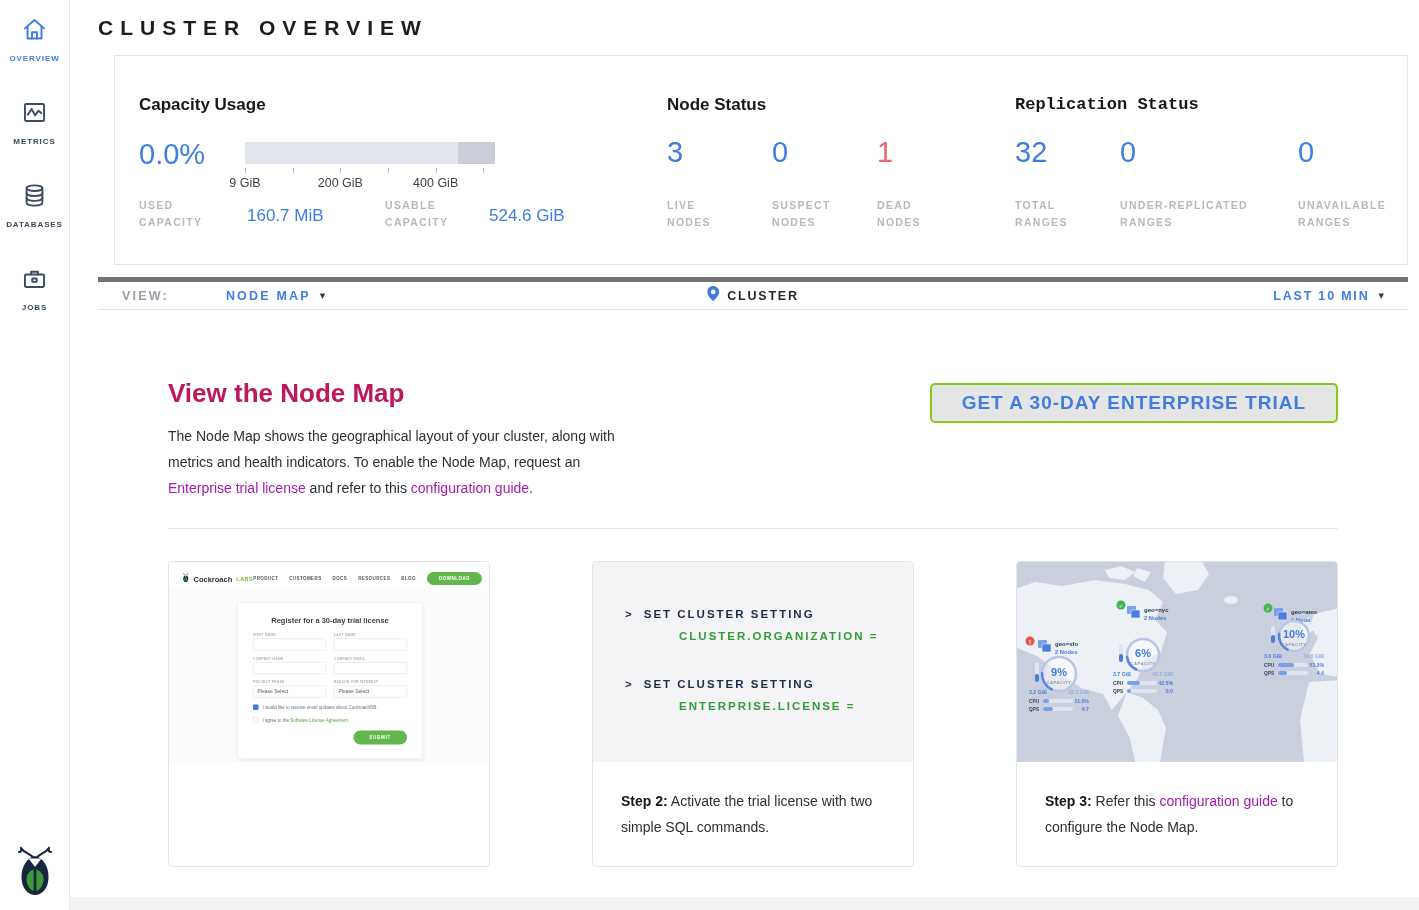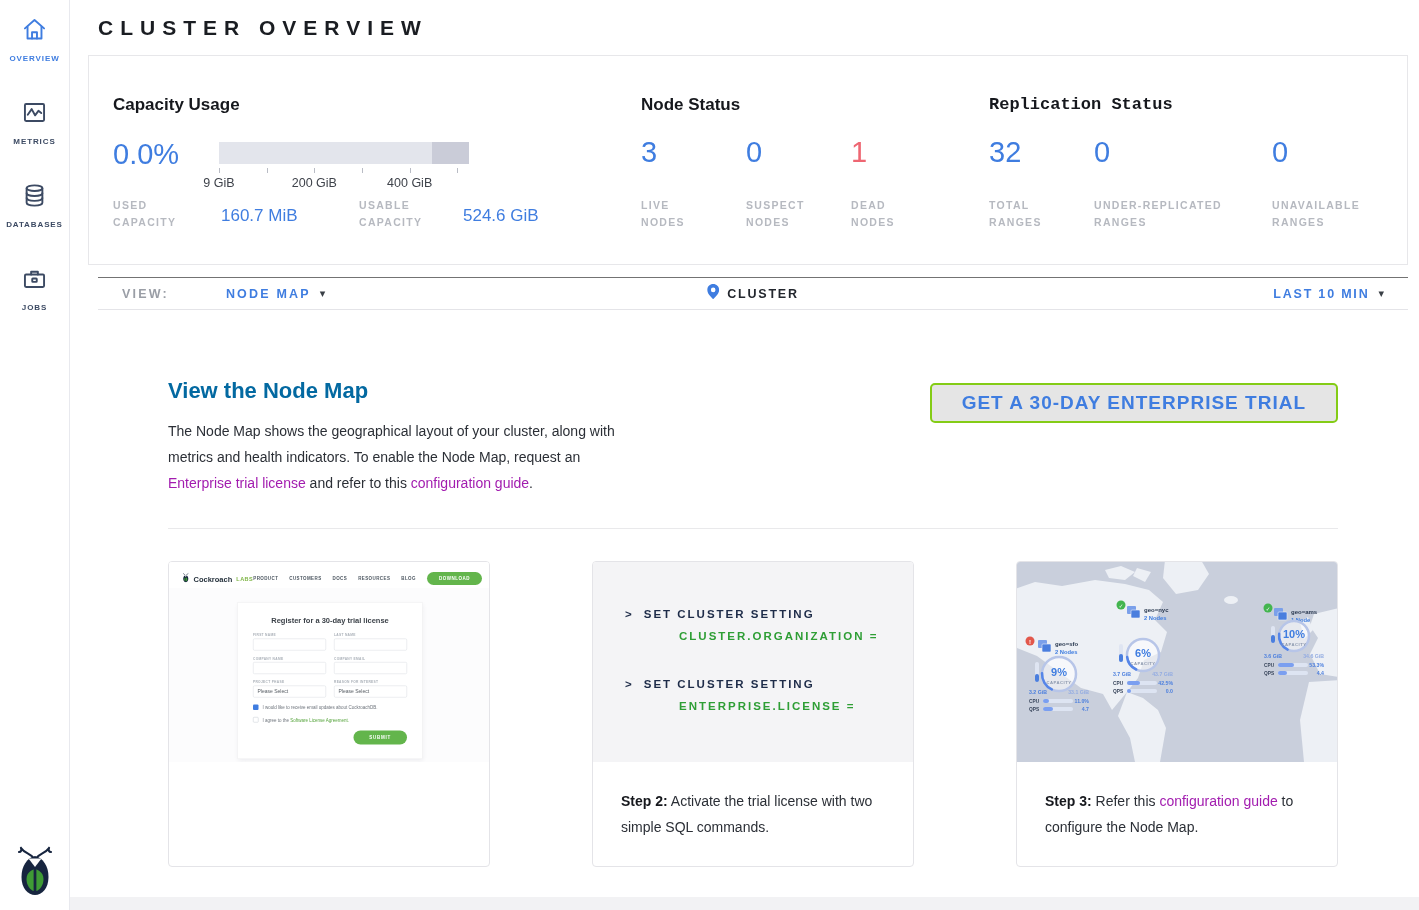--- a/index.html
+++ b/index.html
@@ -17,52 +17,52 @@
   .side-item.active svg { stroke:#3f7de0; }
   .side-item.active .side-label { color:#3f7de0; }
   .side-logo { margin-top:auto; margin-bottom:10px; }
 
   
   .main { position:absolute; left:70px; top:0; width:1349px; height:910px; background:#fff; }
   .page-header { height:55px; display:flex; align-items:center; padding-left:28px; }
   .page-title { font-size:21px; font-weight:700; letter-spacing:7px; color:#1a1d22; margin:0; }
 
   
-  .stats-panel { position:relative; margin:0 11px 0 18px; height:210px; background:#fff; border:1px solid #e7e7ea; }
+  .stats-panel { position:relative; margin:0 11px 0 44px; height:210px; background:#fff; border:1px solid #e7e7ea; }
   .sec-title { position:absolute; font-size:17px; font-weight:600; color:#16181d; top:25px; }
   .big-num { position:absolute; top:80px; font-size:29px; color:#3f7de0; }
   .big-num.red { color:#ee6672; }
   .stat-label { position:absolute; top:141px; font-size:10.5px; font-weight:600; letter-spacing:1.3px;
                 color:#b6b9c0; line-height:17px; }
   .cap-pct { position:absolute; left:24px; top:82px; font-size:29px; color:#3f7de0; }
   .cap-bar { position:absolute; left:130px; top:86px; width:250px; height:22px; background:#e3e5ec; }
   .cap-bar-dark { position:absolute; right:0; top:0; height:100%; background:#caccd8; }
   .cap-ticks { position:absolute; left:130px; top:112px; width:250px; height:6px; }
   .tick { position:absolute; top:0; width:1px; height:5px; background:#b9bcc5; }
   .cap-axis { position:absolute; left:130px; top:120px; width:250px; height:16px; font-size:12.5px; color:#3f434b; }
   .axis-lab { position:absolute; transform:translateX(-50%); white-space:nowrap; }
   .blue-val { position:absolute; top:150px; font-size:17px; color:#3f7de0; }
 
   
-  .view-bar { position:relative; margin:12px 11px 0 28px; height:33px; border-top:1px solid #737373;
+  .view-bar { position:relative; margin:12px 11px 0 28px; height:33px; border-top:5px solid #737373;
               border-bottom:1px solid #e4e4e8; display:flex; align-items:center; padding:0 24px; }
   .vb-left { display:flex; align-items:center; gap:12px; }
   .vb-label { font-size:12.5px; font-weight:600; letter-spacing:2.2px; color:#9a9ea6; }
   .vb-select { display:flex; align-items:center; gap:9px; background:none; border:none; cursor:pointer; padding:0; font-family:inherit; }
   .vb-value { font-size:12.5px; font-weight:600; letter-spacing:2.2px; color:#3f7de0;padding-left:45px; }
   .caret { font-size:11px; color:#3a3f46; line-height:1; }
   .vb-center { position:absolute; left:50%; transform:translateX(-50%); display:flex; align-items:center; gap:8px; }
   .vb-scope { font-size:12.5px; font-weight:600; letter-spacing:1.8px; color:#23272e; }
   .vb-right { margin-left:auto; }
   .vb-time { font-size:12.5px; font-weight:600; letter-spacing:1.8px; color:#3f7de0; }
 
   
   .content-panel { position:relative; margin:0 11px 0 28px; height:588px; background:#fff; }
   .promo-text { position:absolute; left:70px; top:68px; }
-  .promo-heading { font-size:22px; font-weight:600; color:#0369a1; margin:0 0 11px; }
+  .promo-heading { font-size:26px; font-weight:600; color:#be185d; margin:0 0 11px; }
   .promo-p { width:462px; font-size:14px; line-height:26px; color:#2b2f36; }
   a.link { color:#a21caf; text-decoration:none; cursor:pointer; }
   a.link:empty { display:none; }
   .trial-btn { position:absolute; right:70px; top:73px; height:40px; padding:0 30px; background:#e5e5e5;
                border:2px solid #84cc16; border-radius:5px; color:#3f7de0; font-size:19px; font-weight:600;
                letter-spacing:1px; cursor:pointer; font-family:inherit; }
   .divider { position:absolute; left:70px; right:70px; top:218px; border-top:1px solid #e9e9eb; }
 
   .cards-row { position:absolute; left:70px; right:70px; top:251px; display:flex; justify-content:space-between; }
   .card { width:322px; height:306px; border:1px solid #e4e4e8; border-radius:4px; background:#fff; overflow:hidden; }

